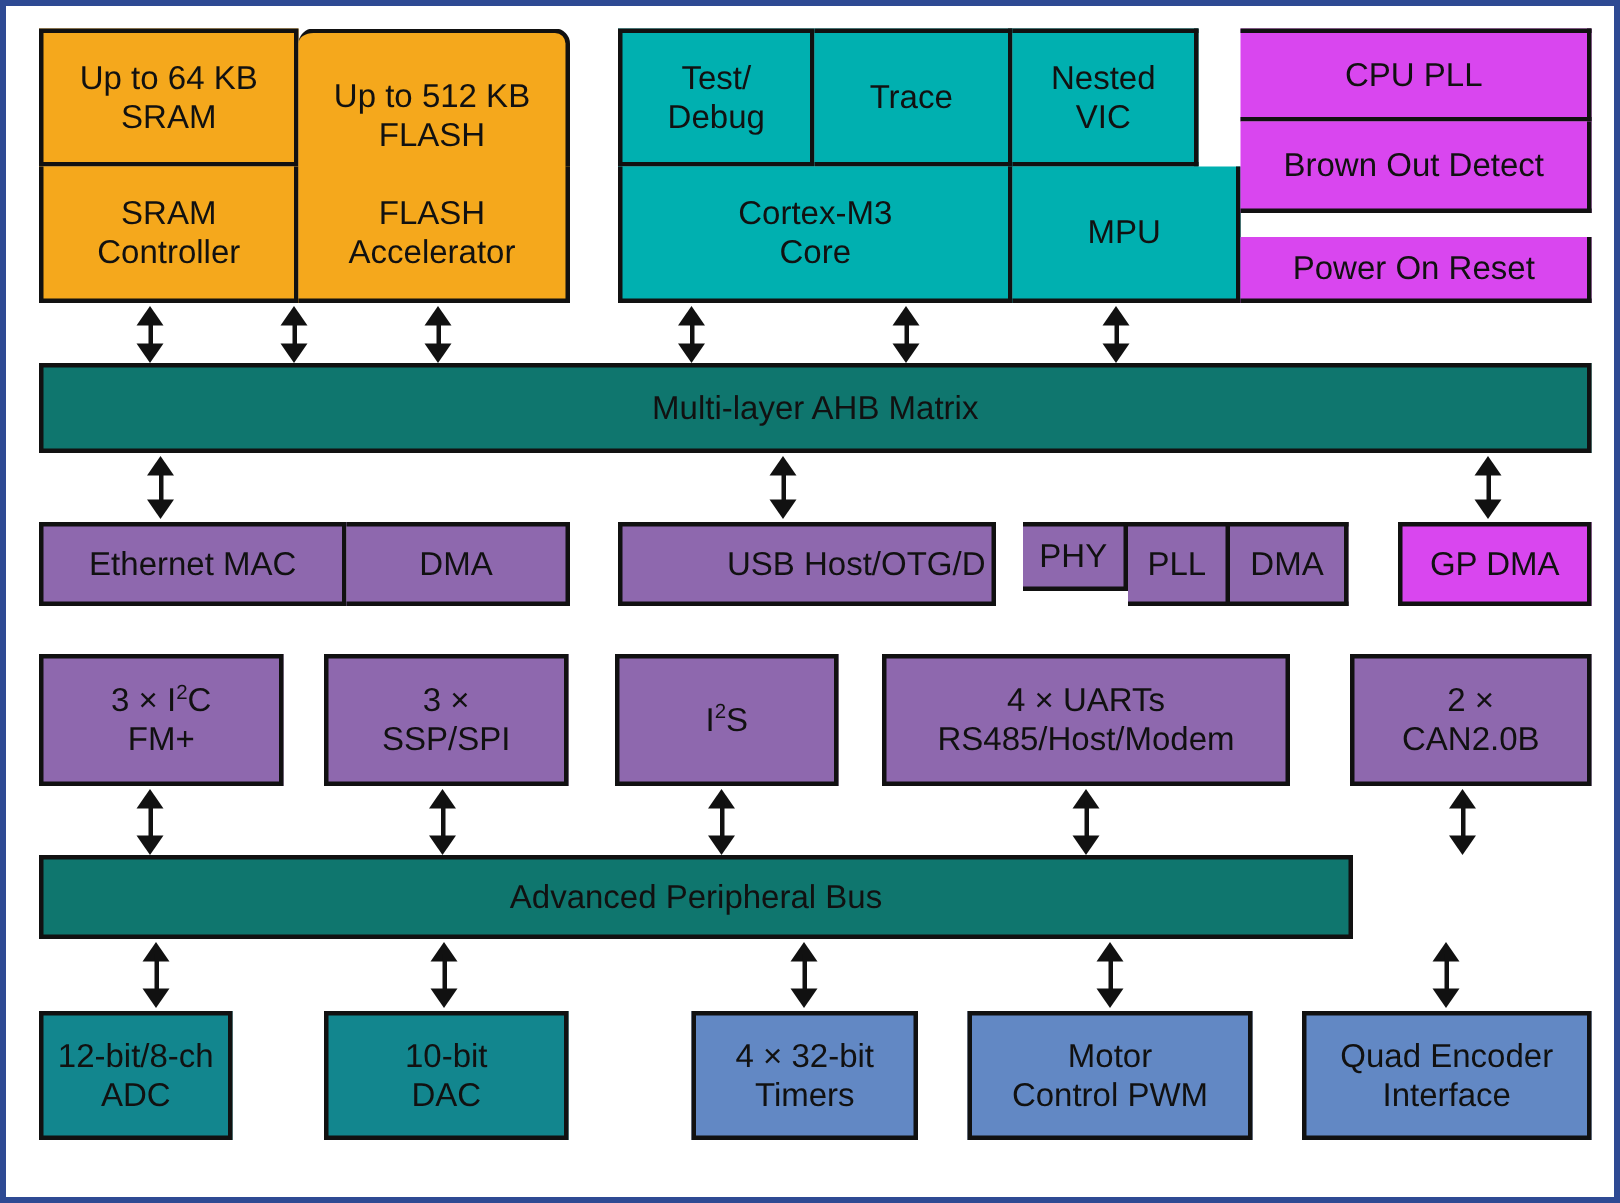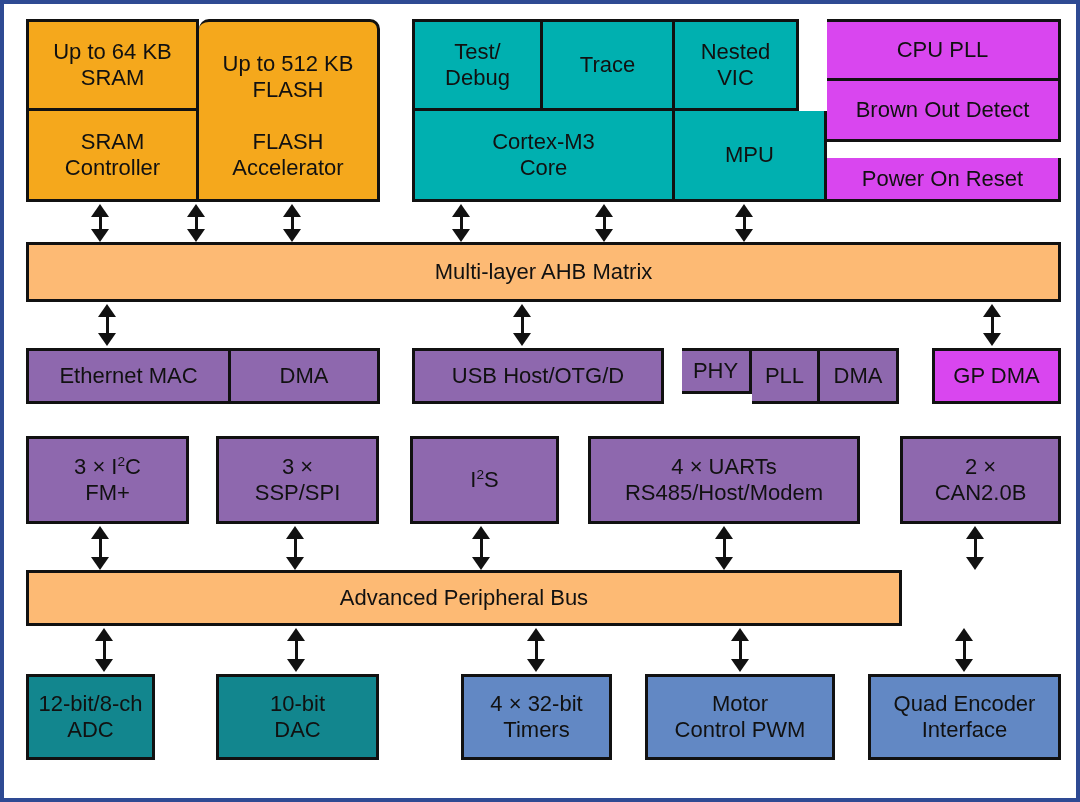--- a/index.html
+++ b/index.html
@@ -30,21 +30,21 @@
     font-size: 22px;
     line-height: 1.18;
     font-family: "Liberation Sans", sans-serif;
     padding: 2px 4px;
     overflow: hidden;
   }
   .blk .lbl { display: block; width: 100%; }
   .c-orange { background: #f5a81c; }
   .c-teal   { background: #00b0b0; }
   .c-olive  { background: #d946ef; }
-  .c-bus    { background: #fdba74; }
+  .c-bus    { background: #0f766e; }
   .c-purple { background: #8e68ae; }
   .c-dteal  { background: #12868e; }
   .c-blue   { background: #6288c4; }
   
   .nb-l { border-left-width: 0; }
   .nb-t { border-top-width: 0; }
 
   .arrow {
     position: absolute;
     width: 22px;
@@ -200,21 +200,21 @@
     <span class="head down"></span>
   </div>
 
   <div class="blk c-purple" style="left:22px; top:344px; width:205px; height:56px;">
     <span class="lbl">Ethernet MAC</span>
   </div>
   <div class="blk c-purple nb-l" style="left:227px; top:344px; width:149px; height:56px;">
     <span class="lbl">DMA</span>
   </div>
 
-  <div class="blk c-purple" style="left:408px; top:344px; width:252px; height:56px;">
+  <div class="blk c-purple" style="left:408px; top:344px; width:252px; height:56px;text-align:right;">
     <span class="lbl">USB Host/OTG/D</span>
   </div>
   <div class="blk c-purple nb-l" style="left:678px; top:344px; width:70px; height:46px;">
     <span class="lbl">PHY</span>
   </div>
   <div class="blk c-purple nb-l" style="left:748px; top:344px; width:68px; height:56px;">
     <span class="lbl">PLL</span>
   </div>
   <div class="blk c-purple nb-l" style="left:816px; top:344px; width:79px; height:56px;">
     <span class="lbl">DMA</span>

